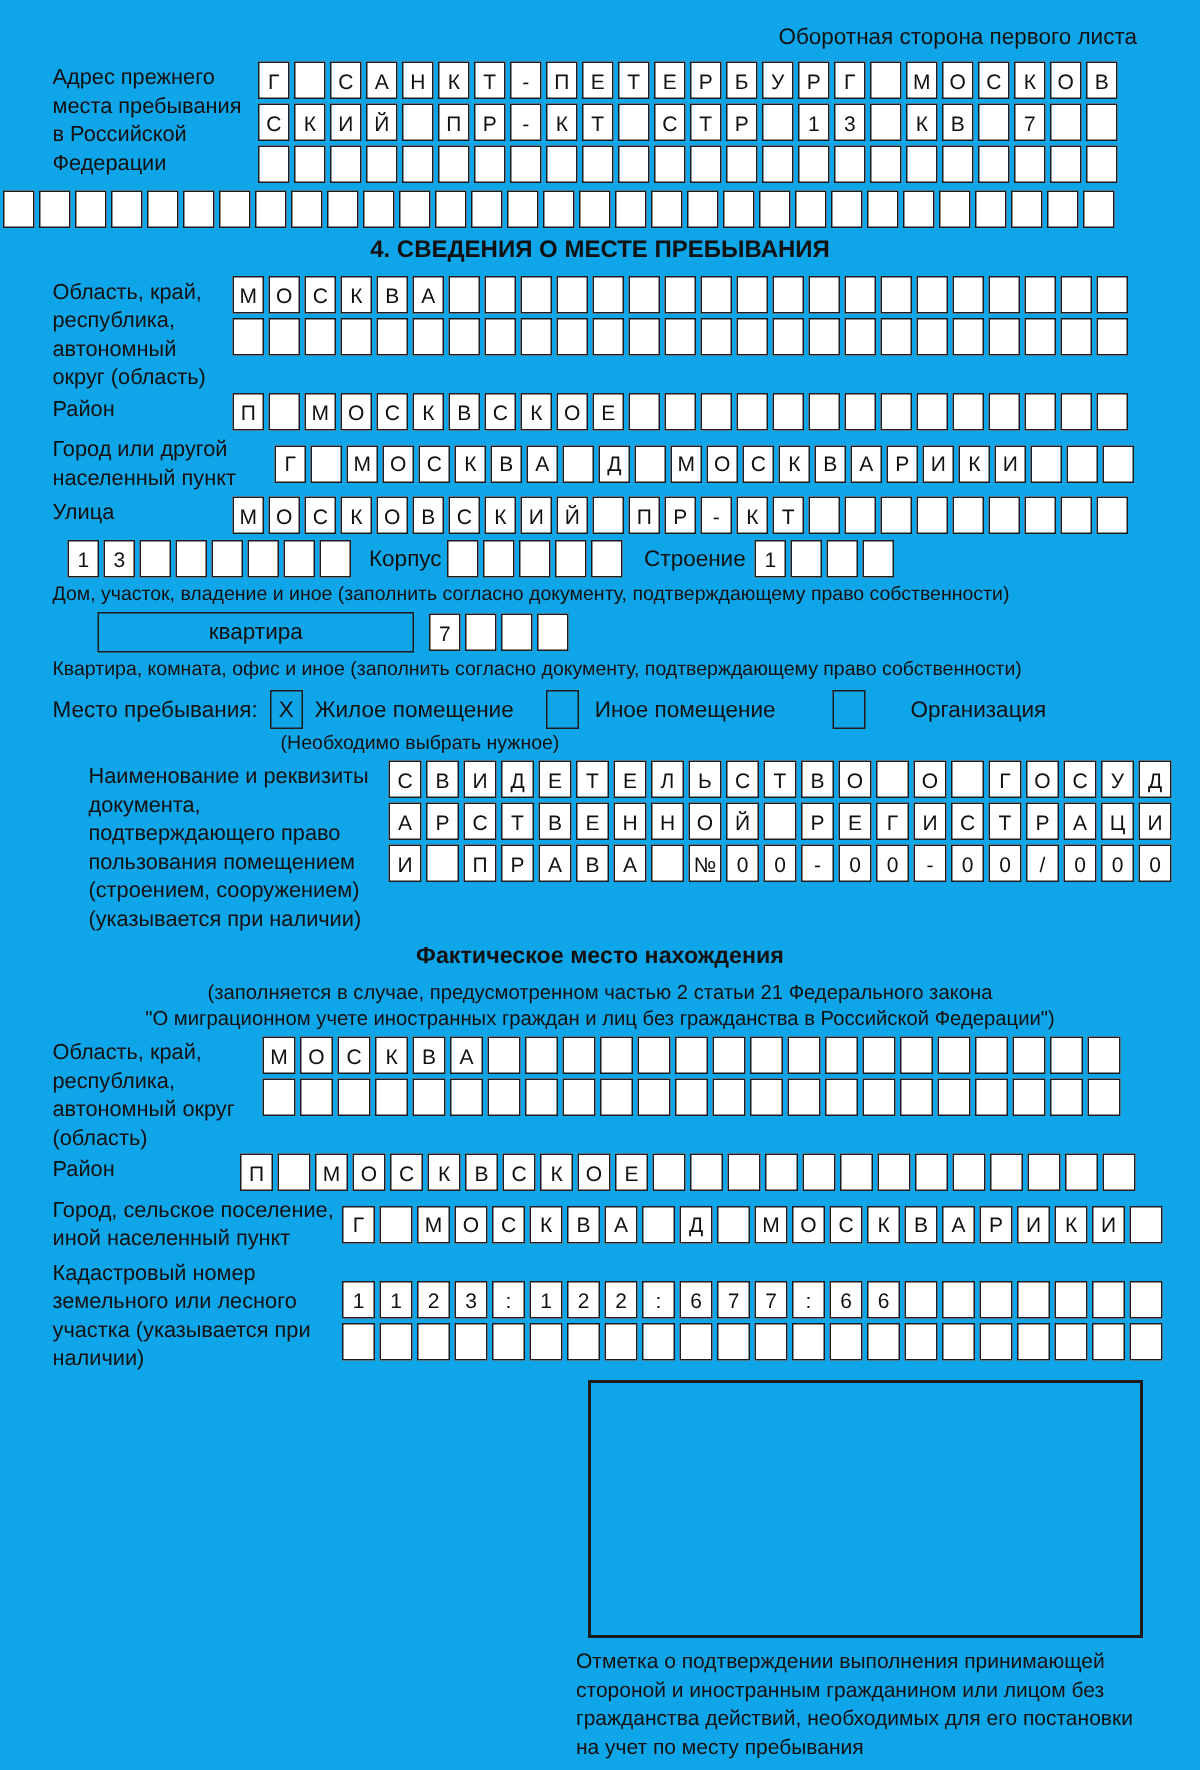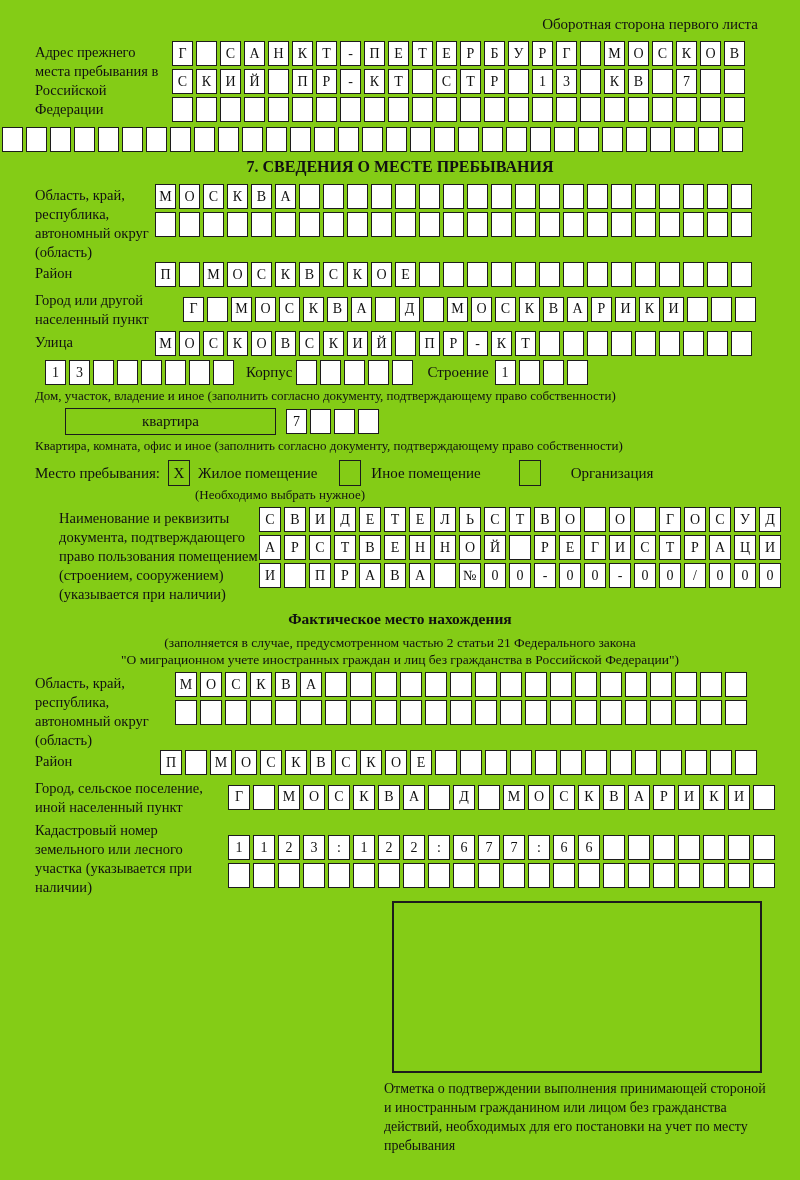--- a/index.html
+++ b/index.html
@@ -1,18 +1,18 @@
 <!DOCTYPE html>
 <html><head>
 <meta charset="utf-8">
 <style>
   html,body { margin:0; padding:0; background:#ffffff; }
   .page {
     width:800px; height:1180px; position:relative; overflow:hidden;
-    font-family:Liberation Serif, serif; color:#111; background:#84cc16;
+    font-family:Liberation Sans, sans-serif; color:#111; background:#0ea5e9;
   }
   .hdr-note { text-align:right; padding:16px 42px 0 0; font-size:15px; }
   .mL { margin-left:35px; }
   .frow { display:flex; align-items:flex-start; }
   .frow.vcenter { align-items:center; }
   .flabel { font-size:14.5px; line-height:19px; flex-shrink:0; padding-top:2px; }
   .rows .cellrow { margin-bottom:3px; }
   .cellrow { display:flex; gap:3px; flex-wrap:nowrap; }
   .cell {
     box-sizing:border-box; width:21px; min-width:21px; height:25px;
@@ -153,21 +153,21 @@
       <span class="cell"></span>
       <span class="cell"></span>
       <span class="cell"></span>
       <span class="cell"></span>
       <span class="cell"></span>
       <span class="cell"></span>
       <span class="cell"></span>
       <span class="cell"></span>
     </div>
 
-  <div class="sec-title mt6">7. СВЕДЕНИЯ О МЕСТЕ ПРЕБЫВАНИЯ</div>
+  <div class="sec-title mt6">4. СВЕДЕНИЯ О МЕСТЕ ПРЕБЫВАНИЯ</div>
 
   <div class="frow mL mt8">
     <div class="flabel" style="width:120px;">Область, край, республика, автономный округ (область)</div>
     <div class="rows">
       <div class="cellrow">
           <span class="cell">М</span>
           <span class="cell">О</span>
           <span class="cell">С</span>
           <span class="cell">К</span>
           <span class="cell">В</span>

